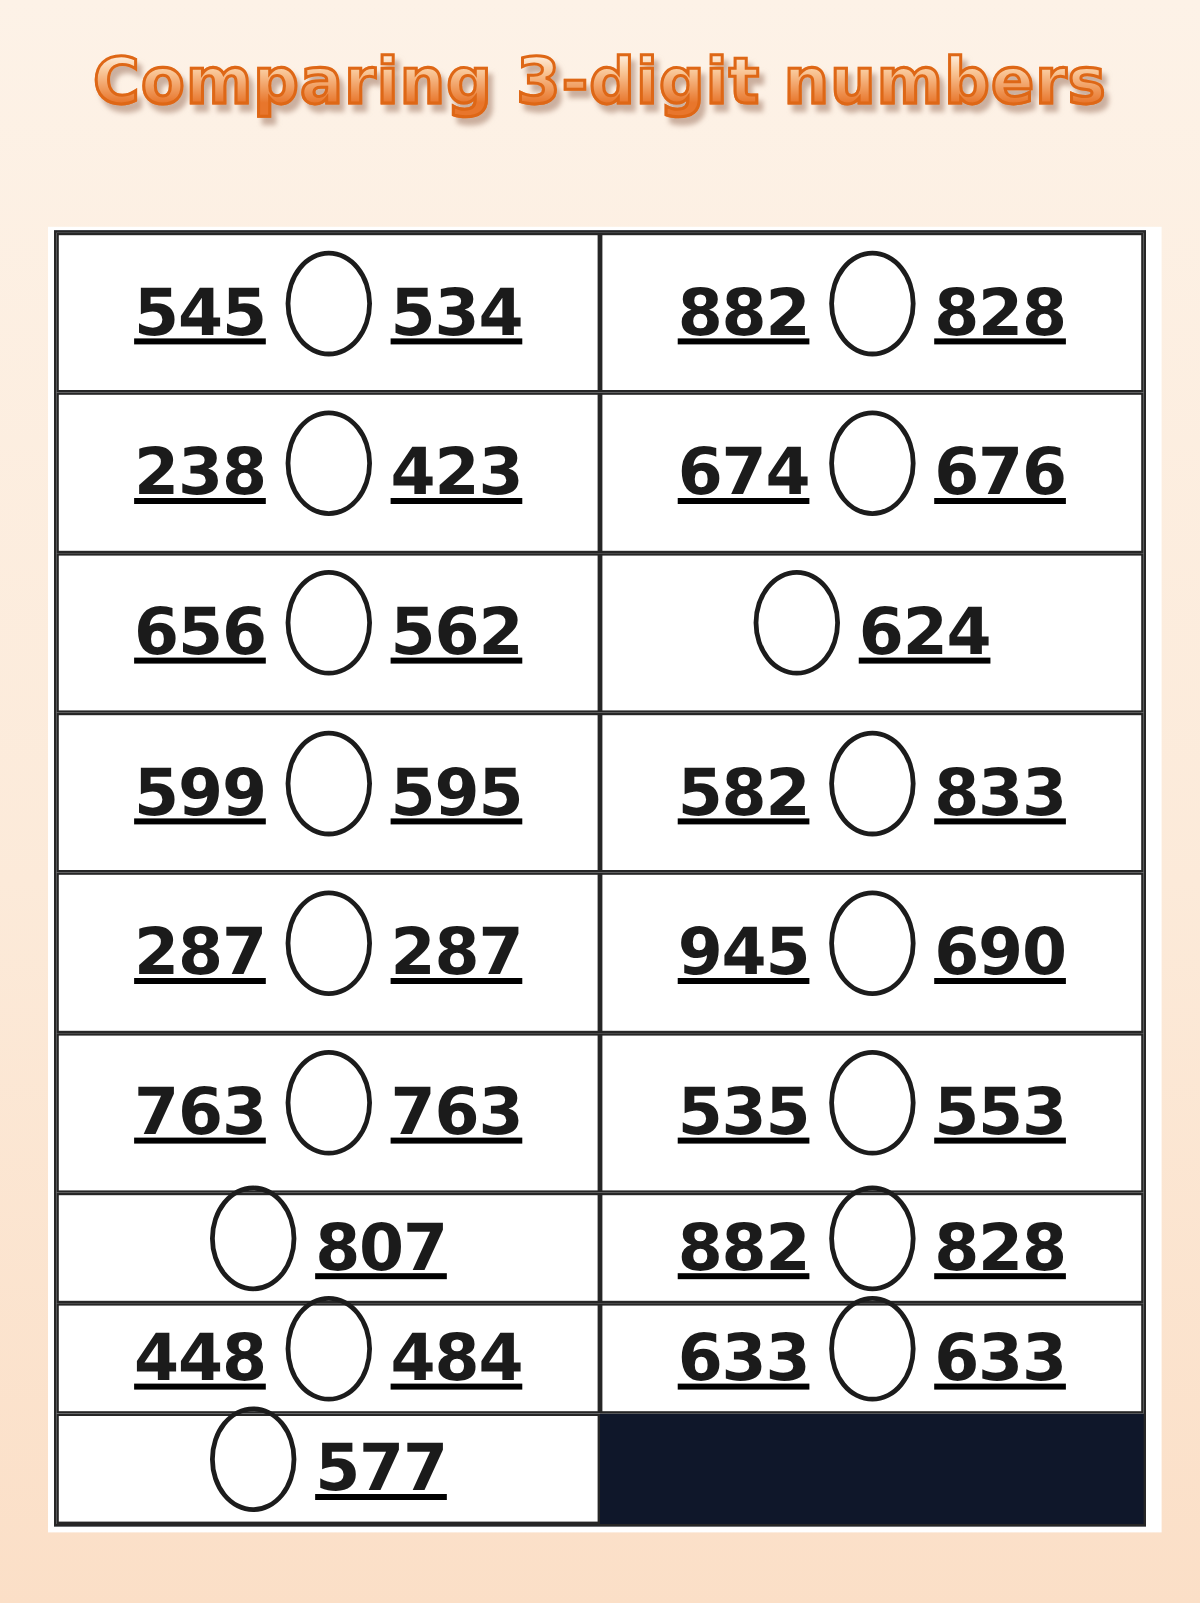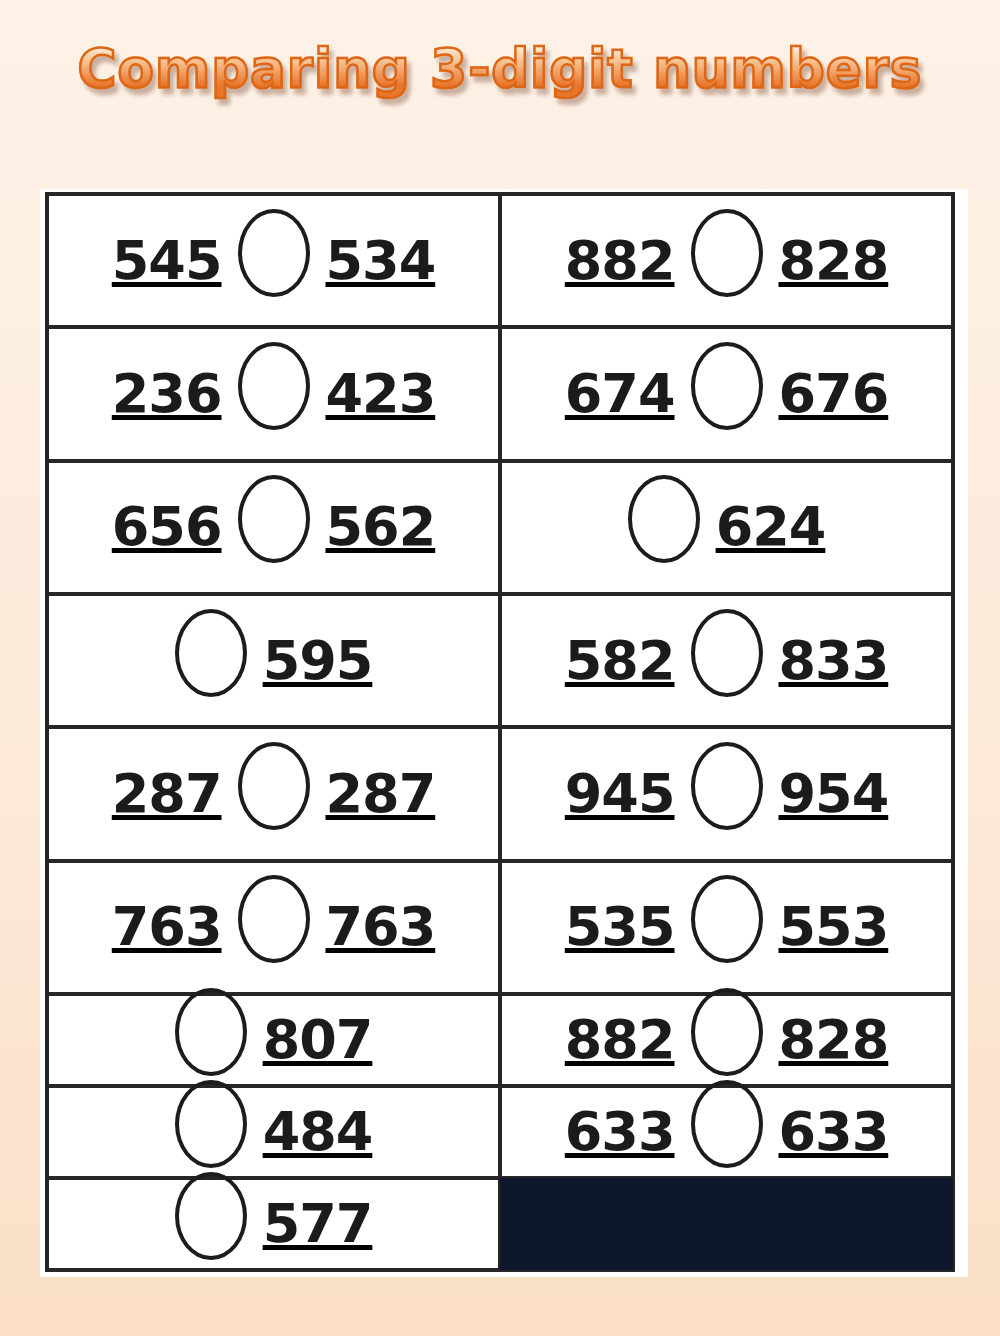--- a/index.html
+++ b/index.html
@@ -101,59 +101,60 @@
     <span class="num">545</span>
     <span class="circle"></span>
     <span class="num">534</span>
   </div>
   <div class="cell">
     <span class="num">882</span>
     <span class="circle"></span>
     <span class="num">828</span>
   </div>
   <div class="cell">
-    <span class="num">236</span>
+    <span class="num">238</span>
     <span class="circle"></span>
     <span class="num">423</span>
   </div>
 
   <div class="cell">
     <span class="num">674</span>
     <span class="circle"></span>
     <span class="num">676</span>
   </div>
   <div class="cell">
     <span class="num">656</span>
     <span class="circle"></span>
     <span class="num">562</span>
   </div>
   <div class="cell">
     <span class="circle"></span>
     <span class="num">624</span>
   </div>
 
   <div class="cell">
+    <span class="num">599</span>
     <span class="circle"></span>
     <span class="num">595</span>
   </div>
   <div class="cell">
     <span class="num">582</span>
     <span class="circle"></span>
     <span class="num">833</span>
   </div>
 
   <div class="cell">
     <span class="num">287</span>
     <span class="circle"></span>
     <span class="num">287</span>
   </div>
   <div class="cell">
     <span class="num">945</span>
     <span class="circle"></span>
-    <span class="num">954</span>
+    <span class="num">690</span>
   </div>
   <div class="cell">
     <span class="num">763</span>
     <span class="circle"></span>
     <span class="num">763</span>
   </div>
 
   <div class="cell">
     <span class="num">535</span>
     <span class="circle"></span>
@@ -163,20 +164,21 @@
     <span class="circle"></span>
     <span class="num">807</span>
   </div>
   <div class="cell">
     <span class="num">882</span>
     <span class="circle"></span>
     <span class="num">828</span>
   </div>
 
   <div class="cell">
+    <span class="num">448</span>
     <span class="circle"></span>
     <span class="num">484</span>
   </div>
   <div class="cell">
     <span class="num">633</span>
     <span class="circle"></span>
     <span class="num">633</span>
   </div>
   <div class="cell">
     <span class="circle"></span>

